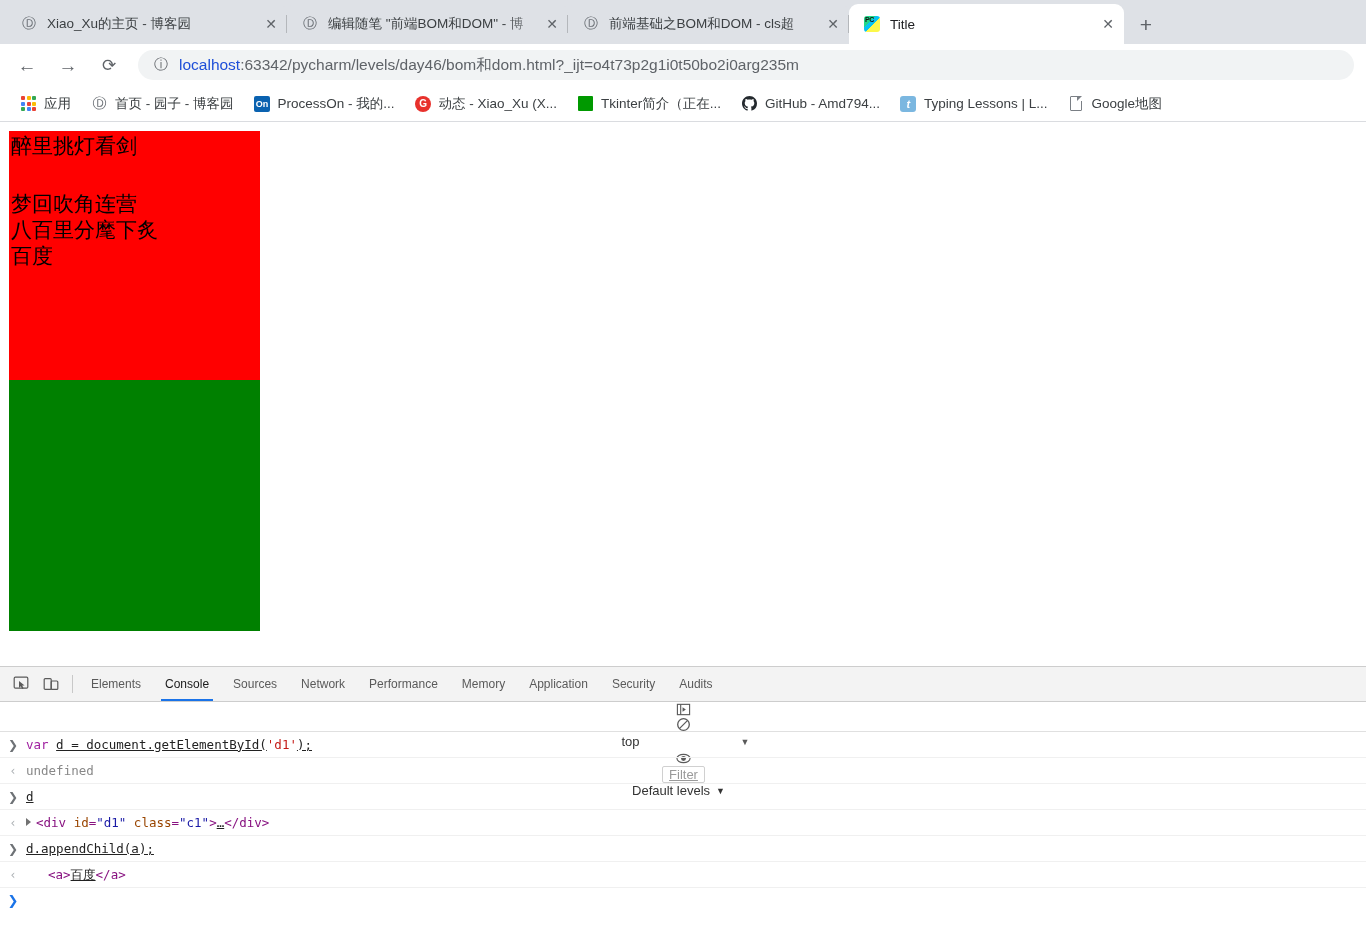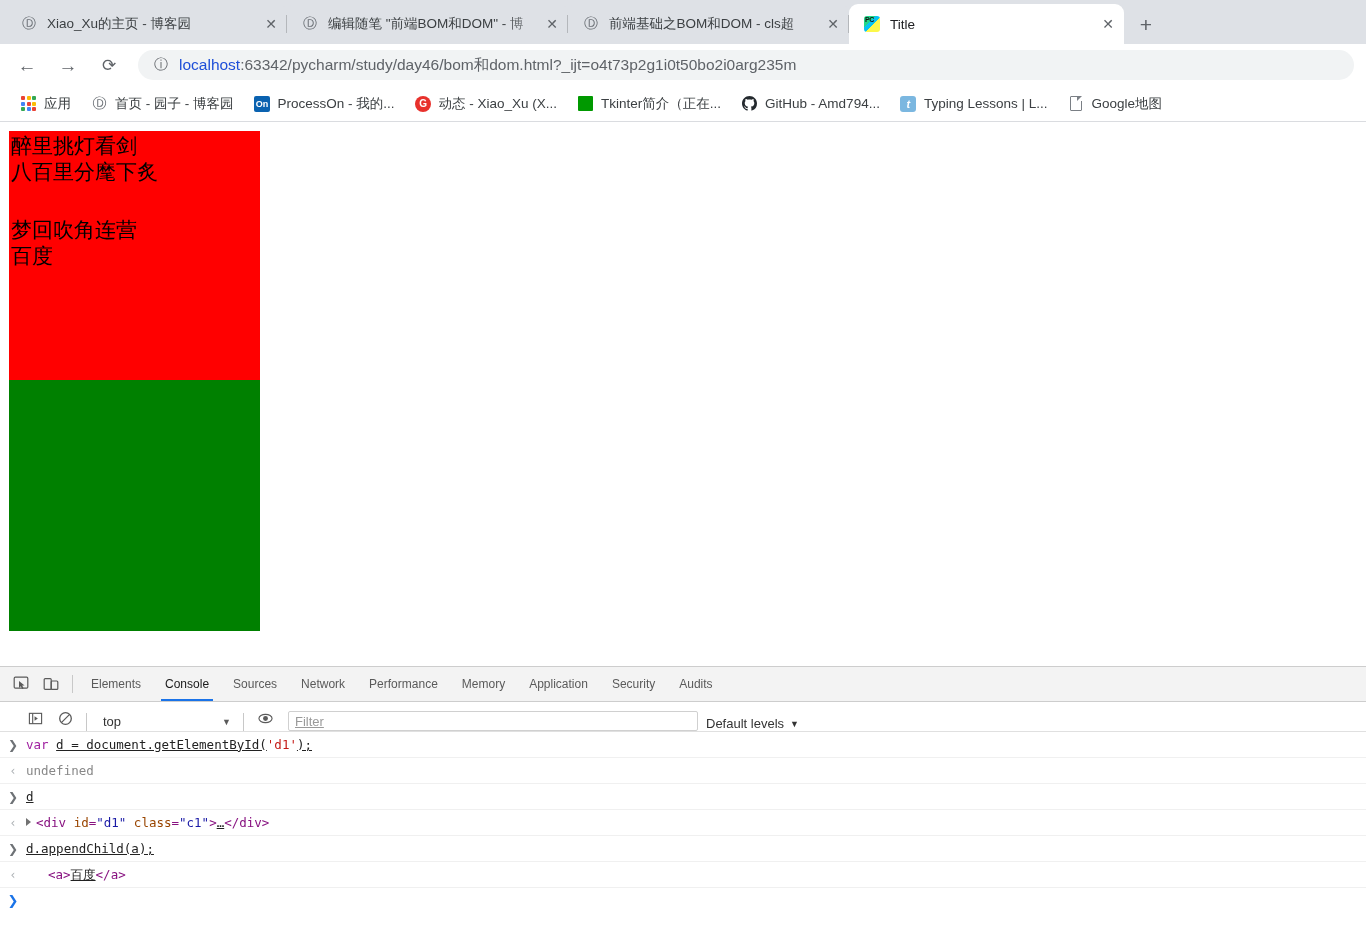--- a/index.html
+++ b/index.html
@@ -253,26 +253,27 @@
     color: #5a5a5a;
     position: relative;
   }
   .dt-tab.active { color:#1a1a1a; }
   .dt-tab.active::after {
     content:""; position:absolute; left:8px; right:8px; bottom:0; height:2px; background:#1a73e8;
   }
 
   .dt-filterbar {
     height: 30px;
-    display:flex; align-items:flex-end;
+    display:flex; align-items:center;
     border-bottom: 1px solid #e0e0e0;
     background:#ffffff;
-    padding-left: 20px;
+    padding-left: 1px;
     font-size: 13px;
     color:#5a5a5a;
+    flex-direction:column;
   }
   .dt-ctxselect {
     display:flex; align-items:center; gap:6px;
     padding: 2px 6px; margin-left: 4px; min-width: 140px;
     color:#333; font-size: 13px;
   }
   .dt-ctxselect .caret { margin-left:auto; font-size:9px; color:#5a5a5a; }
   .dt-filterinput {
     flex: 1 1 auto;
     height: 20px; margin: 0 8px;
@@ -370,21 +371,21 @@
     </div>
     <div class="newtab">+</div>
   </div>
 
   <div class="toolbar">
     <div class="navbtn">←</div>
     <div class="navbtn">→</div>
     <div class="navbtn reload">⟳</div>
     <div class="omnibox">
       <span class="info-icon">ⓘ</span>
-      <span class="url"><span class="host">localhost</span><span class="rest">:63342/pycharm/study/day46/bom和dom.html?_ijt=o4t73p2g1i0t50bo2i0arg235m</span></span>
+      <span class="url"><span class="host">localhost</span><span class="rest">:63342/pycharm/levels/day46/bom和dom.html?_ijt=o4t73p2g1i0t50bo2i0arg235m</span></span>
     </div>
   </div>
 
   <div class="bookmarks">
     <div class="bm">
       <span class="bmicon">
         <span class="icon-apps">
           <i style="background:#ea4335"></i>
             <i style="background:#fbbc05"></i>
             <i style="background:#34a853"></i>
@@ -441,22 +442,22 @@
           <span class="icon-doc"></span>
         </span>
       <span class="bmlabel">Google地图</span>
     </div>
   </div>
 
   <div class="viewport">
     <div class="page-body">
       <div class="div-red">
         <p class="poem-title">醉里挑灯看剑</p>
+        <div class="poem-line first">梦回吹角连营</div>
         <div class="poem-line">八百里分麾下炙</div>
-        <div class="poem-line first">梦回吹角连营</div>
         <a class="appended-link" href="#">百度</a>
       </div>
       <div class="div-green"></div>
     </div>
   </div>
 
   <div class="devtools">
 
     <div class="dt-tabbar">
       <div class="dt-iconbtn">

